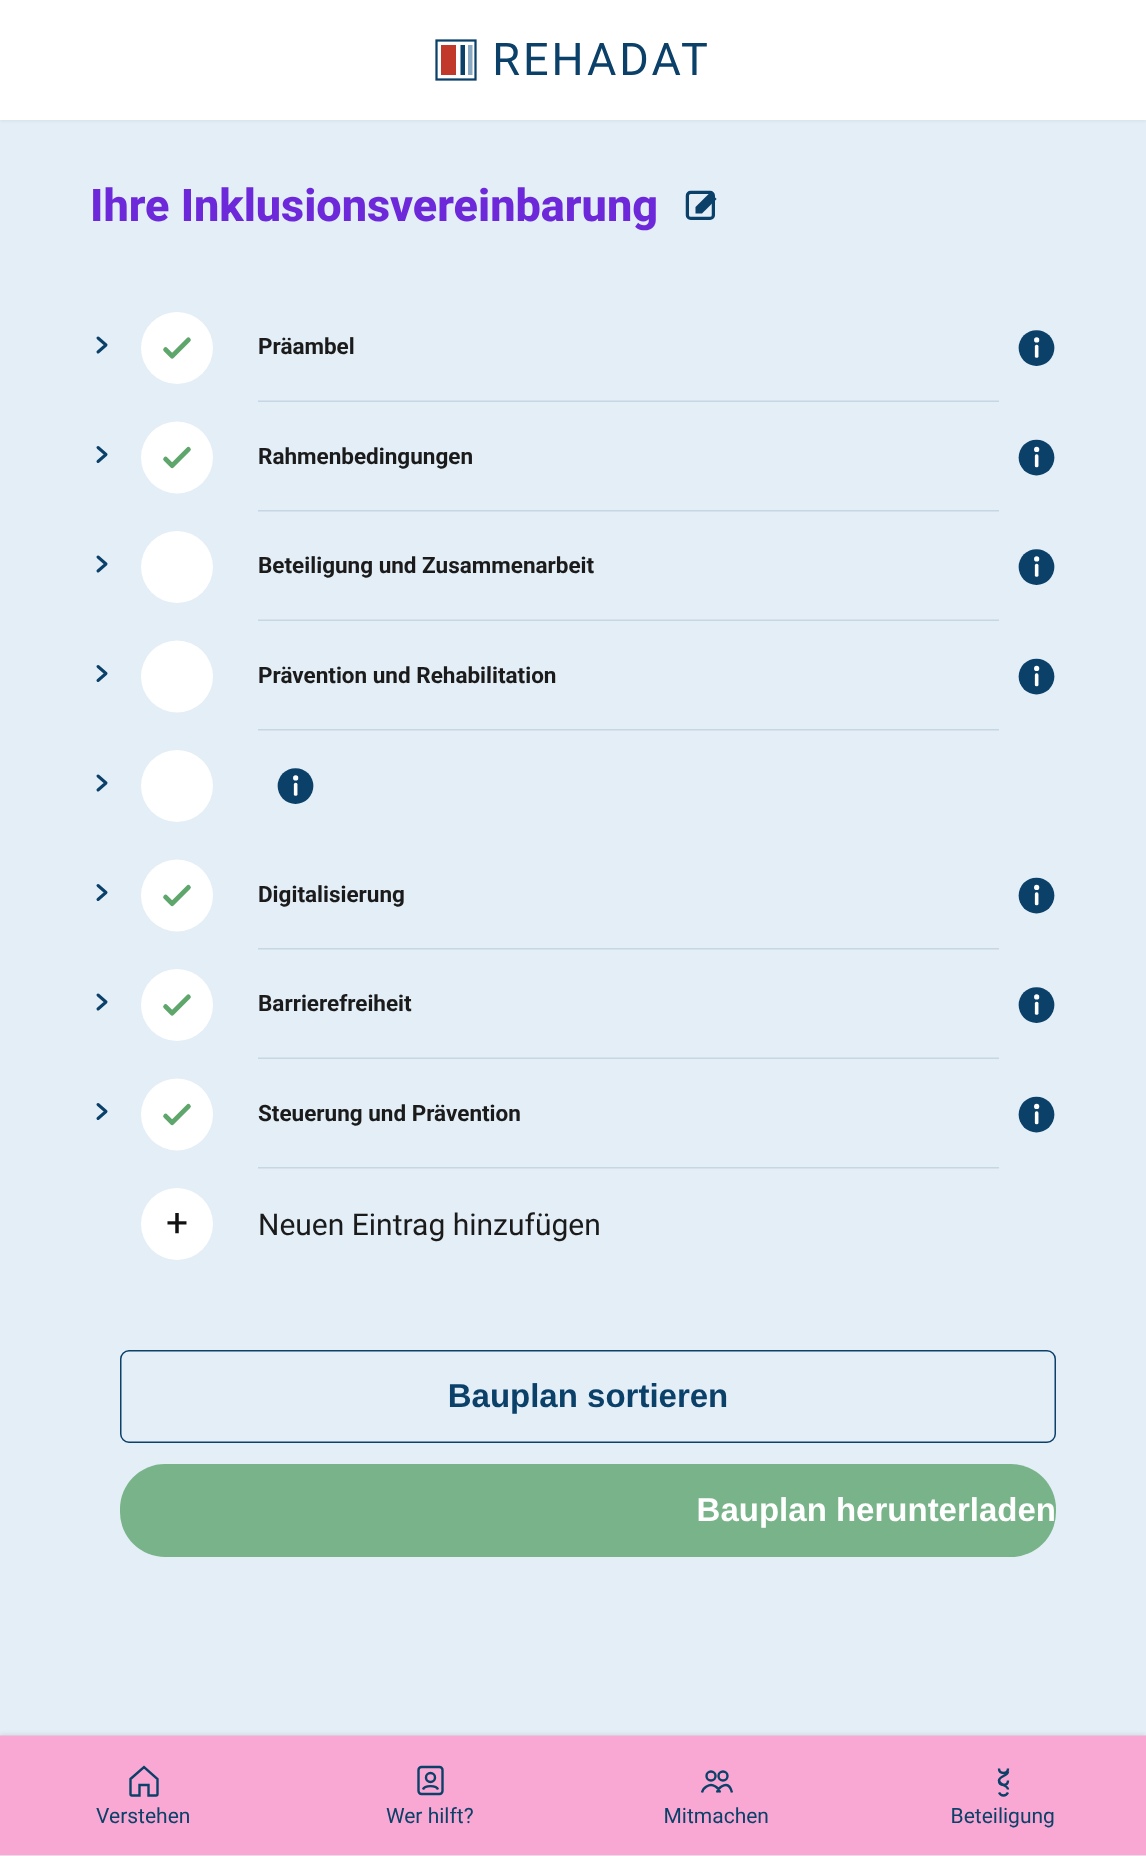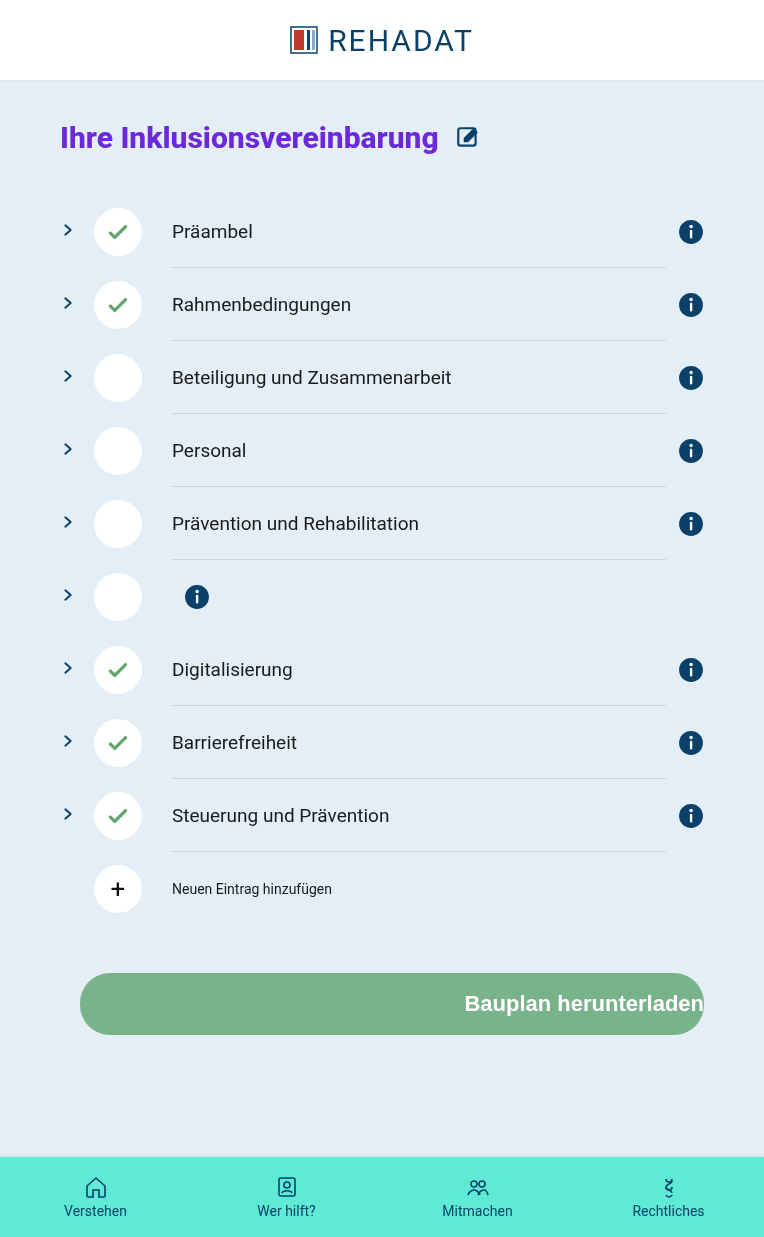--- a/index.html
+++ b/index.html
@@ -64,30 +64,30 @@
   .status.active-border { border: 2px solid #0b4069; }
   .check { width: 26px; height: 26px; color: #5fa66c; stroke-width: 3; }
   .item-label-wrap {
     flex: 1 1 auto;
     height: 100%;
     display: flex;
     align-items: center;
     border-bottom: 1px solid #c7d6e3;
   }
   .item:last-of-type .item-label-wrap { border-bottom: none; }
-  .item-label { font-size: 19px; font-weight: 400; color: #1b1b1b; }
+  .item-label { font-size: 15px; font-weight: 700; color: #1b1b1b; }
   .info {
     width: 26px; height: 26px;
     color: #0b4069;
     margin-left: 12px;
     flex: 0 0 26px;
     align-self: center;
   }
 
-  .add-item .item-label { font-weight: 400; font-size: 14px; }
+  .add-item .item-label { font-weight: 400; font-size: 20px; }
   .plus { font-size: 26px; font-weight: 400; color: #111; }
 
   .spacer-left { width: 34px; flex: 0 0 34px; }
 
   
   .btn-row { margin-top: 48px; display: flex; flex-direction: column; gap: 14px; padding-left: 20px;}
   .btn {
     width: 100%;
     height: 62px;
     border-radius: 12px;
@@ -107,21 +107,21 @@
     color: #ffffff;
     border-radius: 30px;
     text-align: right;
   }
 
   
   .footer {
     position: absolute;
     bottom: 0; left: 0; right: 0;
     height: 80px;
-    background: #5eead4;
+    background: #f9a8d4;
     display: flex;
     box-shadow: 0 -1px 3px rgba(0,0,0,0.08);
   }
   .nav-item {
     flex: 1 1 0;
     display: flex;
     flex-direction: column;
     align-items: center;
     justify-content: center;
     gap: 4px;
@@ -223,34 +223,20 @@
             <rect x="11" y="10" width="2.2" height="8" rx="1" fill="#fff"></rect>
             <circle cx="12.1" cy="7" r="1.6" fill="#fff"></circle>
           </svg></span>
       </li>
       <li class="item">
         <span class="chevron"><svg viewBox="0 0 24 24" width="16" height="16">
             <path d="M8 5l8 7-8 7" fill="none" stroke="currentColor" stroke-width="3" stroke-linecap="round" stroke-linejoin="round"></path>
           </svg></span>
         <span class="status"></span>
         <span class="item-label-wrap">
-          <span class="item-label">Personal</span>
-        </span>
-        <span class="info"><svg viewBox="0 0 24 24" width="26" height="26">
-            <circle cx="12" cy="12" r="11" fill="currentColor"></circle>
-            <rect x="11" y="10" width="2.2" height="8" rx="1" fill="#fff"></rect>
-            <circle cx="12.1" cy="7" r="1.6" fill="#fff"></circle>
-          </svg></span>
-      </li>
-      <li class="item">
-        <span class="chevron"><svg viewBox="0 0 24 24" width="16" height="16">
-            <path d="M8 5l8 7-8 7" fill="none" stroke="currentColor" stroke-width="3" stroke-linecap="round" stroke-linejoin="round"></path>
-          </svg></span>
-        <span class="status"></span>
-        <span class="item-label-wrap">
           <span class="item-label">Prävention und Rehabilitation</span>
         </span>
         <span class="info"><svg viewBox="0 0 24 24" width="26" height="26">
             <circle cx="12" cy="12" r="11" fill="currentColor"></circle>
             <rect x="11" y="10" width="2.2" height="8" rx="1" fill="#fff"></rect>
             <circle cx="12.1" cy="7" r="1.6" fill="#fff"></circle>
           </svg></span>
       </li>
       <li class="item">
         <span class="chevron"><svg viewBox="0 0 24 24" width="16" height="16">
@@ -322,20 +308,21 @@
         <span class="status">
           <span class="plus">+</span>
         </span>
         <span class="item-label-wrap" style="border-bottom:none">
           <span class="item-label">Neuen Eintrag hinzufügen</span>
         </span>
       </li>
     </ul>
 
   <div class="btn-row">
+    <button class="btn btn-outline">Bauplan sortieren</button>
     <button class="btn btn-filled">Bauplan herunterladen</button>
   </div>
 
 </div>
 
 <div class="footer" id="footer-nav">
     <div class="nav-item">
       <svg viewBox="0 0 24 24">
         <use href="#i-home"></use>
       </svg>
@@ -350,21 +337,21 @@
     <div class="nav-item">
       <svg viewBox="0 0 24 24">
         <use href="#i-people"></use>
       </svg>
       <span>Mitmachen</span>
     </div>
     <div class="nav-item">
       <svg viewBox="0 0 24 24">
         <use href="#i-law"></use>
       </svg>
-      <span>Rechtliches</span>
+      <span>Beteiligung</span>
     </div>
   </div>
 
 <svg width="0" height="0" style="position:absolute">
   <defs>
     <g id="i-home">
         <path d="M3 11l9-8 9 8v10a1 1 0 01-1 1h-5v-7h-6v7H4a1 1 0 01-1-1V11z" fill="none" stroke="currentColor" stroke-width="1.6"></path>
       </g>
     <g id="i-bricks">
       <rect x="2" y="5" width="8" height="4" fill="none" stroke="currentColor" stroke-width="1.4"></rect>

